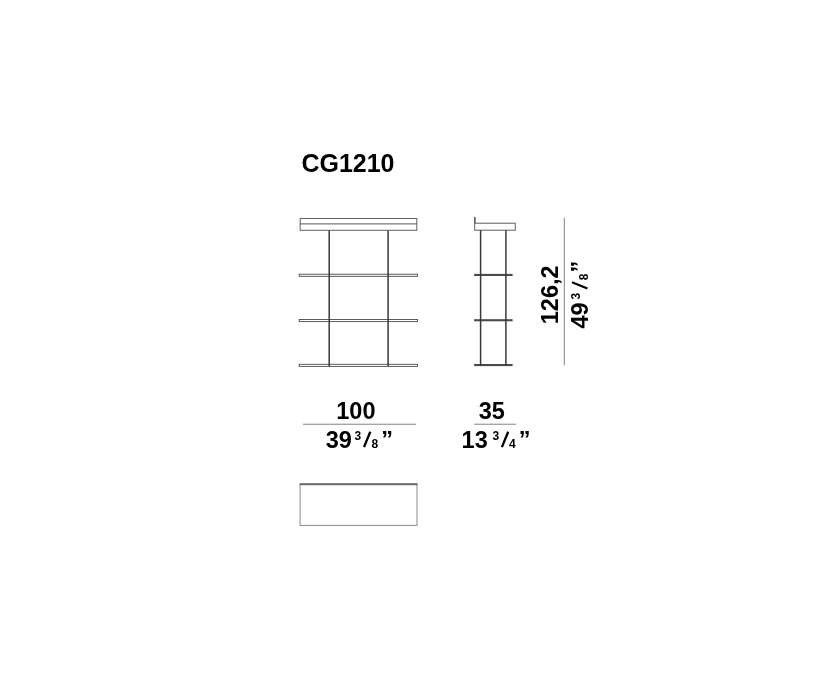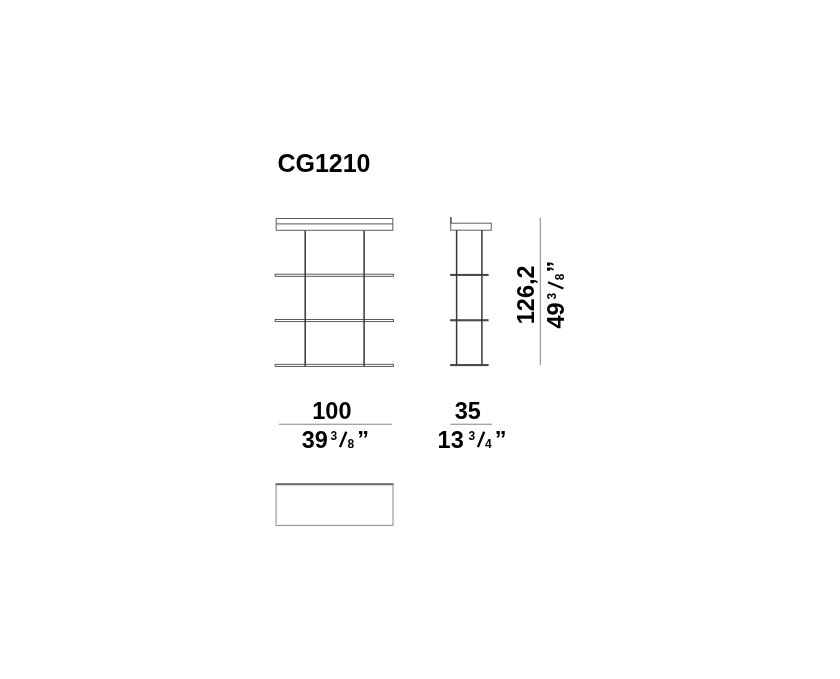--- a/index.html
+++ b/index.html
@@ -1,16 +1,16 @@
 <!DOCTYPE html>
 <html><head>
 <meta charset="utf-8">
 <style>
   html,body{margin:0;padding:0;background:#ffffff;}
-  #canvas{position:relative;width:708px;height:679px;background:#ffffff;overflow:hidden;}
+  #canvas{position:relative;width:708px;height:679px;background:#ffffff;overflow:hidden;margin-left:24px;}
   #canvas svg{filter:blur(0.3px);}
   svg text{font-family:"Liberation Sans",sans-serif;font-weight:bold;fill:#000000;}
 </style>
 </head>
 <body>
 <div id="canvas">
 <svg width="840" height="679" viewBox="0 0 840 679" xmlns="http://www.w3.org/2000/svg">
 
   <rect x="276.2" y="218.5" width="116.6" height="11.8" fill="#ffffff" stroke="#5f5f5f" stroke-width="1"></rect>
   <line x1="276.2" y1="223.9" x2="392.8" y2="223.9" stroke="#565656" stroke-width="1"></line>

